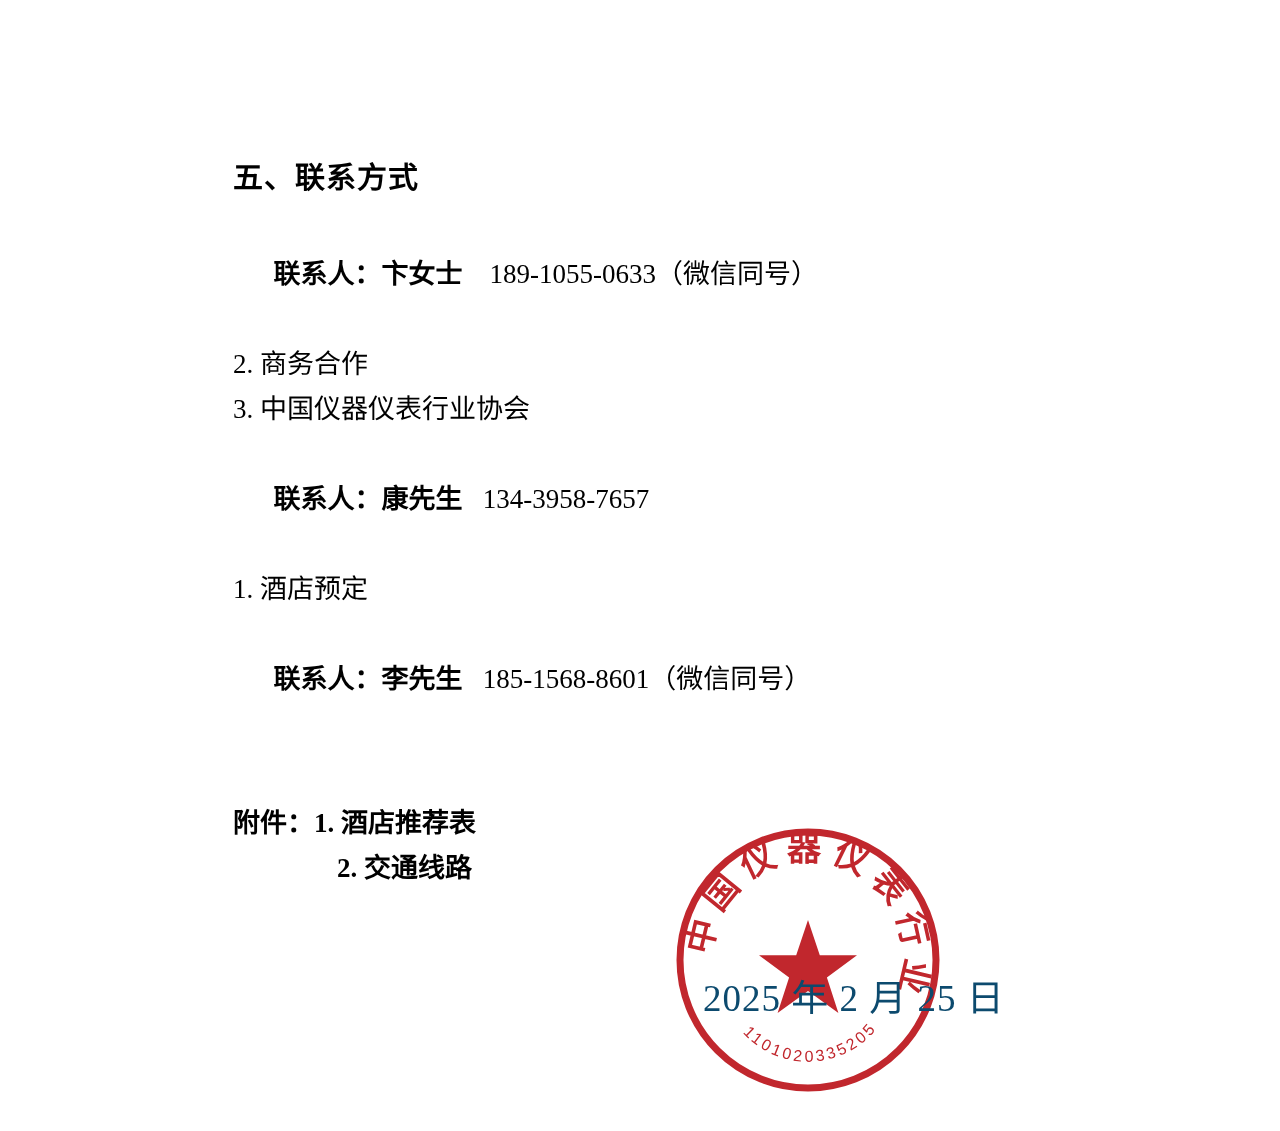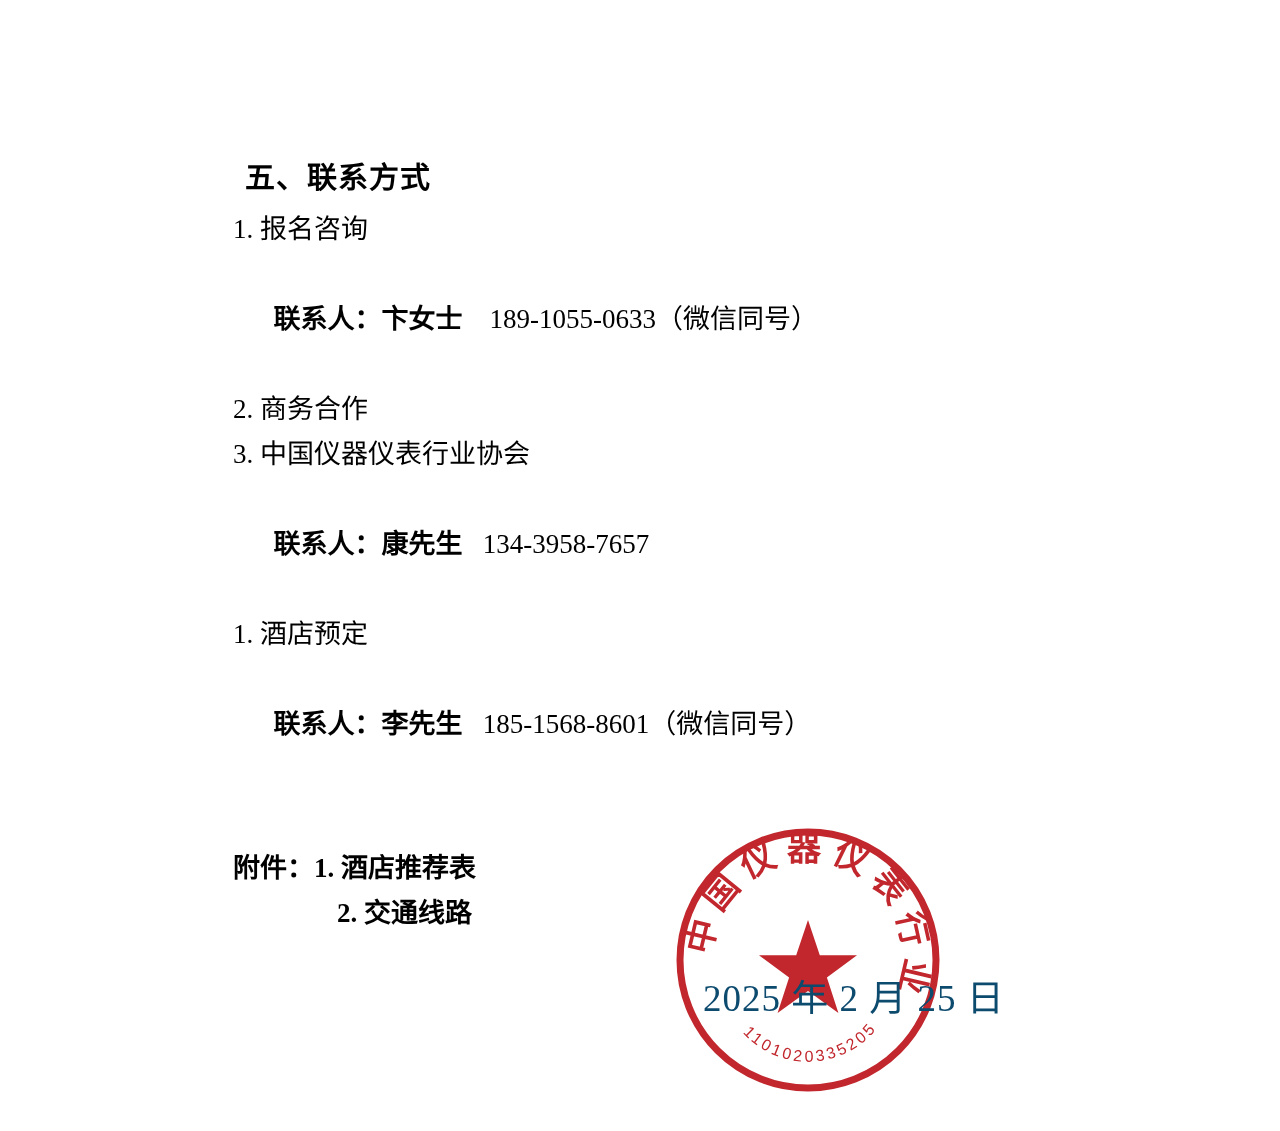--- a/index.html
+++ b/index.html
@@ -28,21 +28,21 @@
     left: 233px;
     top: 155px;
     width: 900px;
   }
 
   .section-title {
     font-size: 30px;
     font-weight: bold;
     letter-spacing: 1px;
     line-height: 46px;
-    margin: 0 0 6px 12px;
+    margin: 0 0 6px 0;
   }
 
   .line {
     font-size: 27px;
     line-height: 45px;
     white-space: pre;
     margin: 0;
   }
 
   .line.bold-label {
@@ -95,21 +95,20 @@
 </style>
 </head>
 <body>
 
 <div class="page">
 
   <div class="content">
 
     <h2 class="section-title">五、联系方式</h2>
 
-    <p class="line">1. 报名咨询</p>
 
 
     <p class="line bold-label">
       <span>联系人：卞女士</span><span class="reg">    189-1055-0633（微信同号）</span>
     </p>
 
     <p class="line">2. 商务合作</p>
 
 
     <p class="line">3. 中国仪器仪表行业协会</p>

